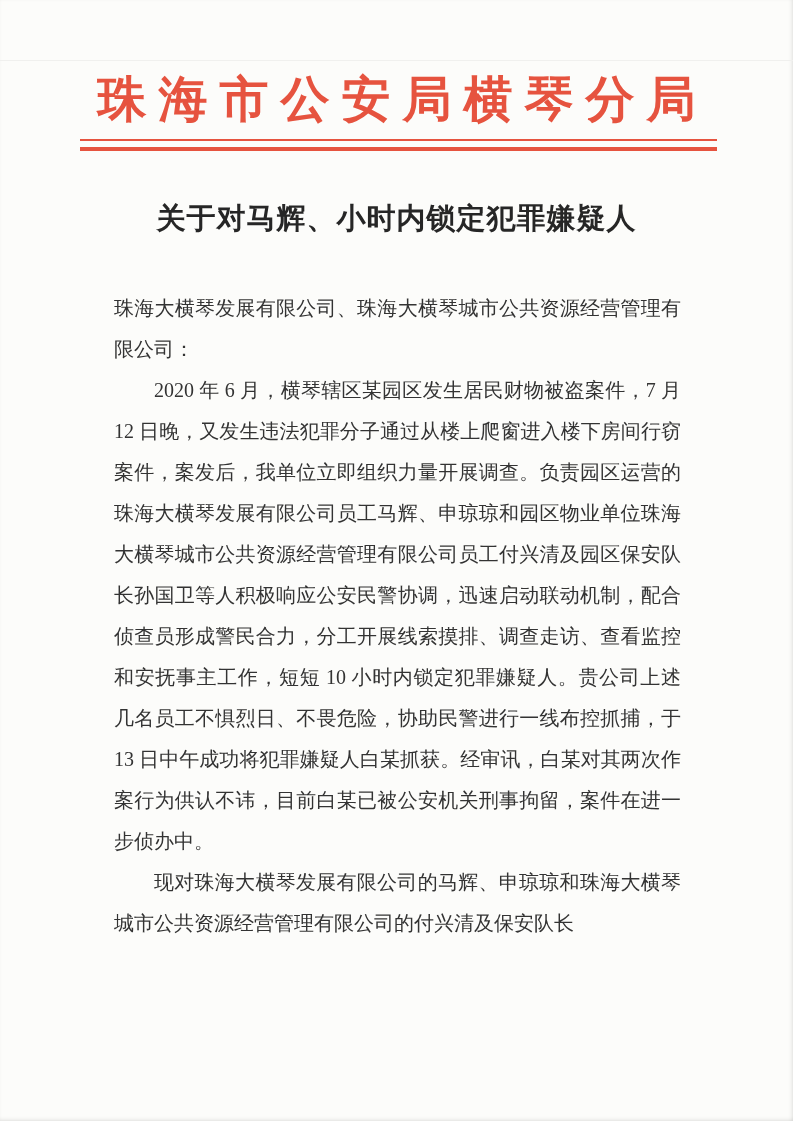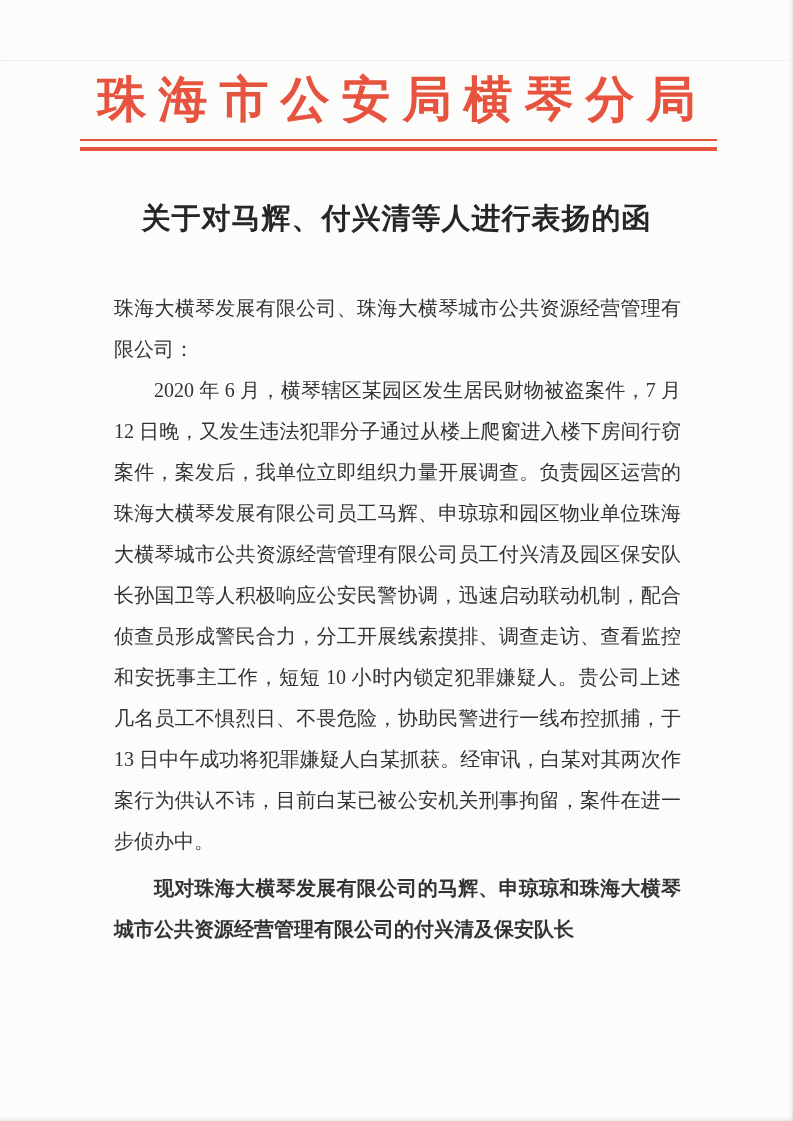--- a/index.html
+++ b/index.html
@@ -68,37 +68,35 @@
     color: #333333;
     text-align: justify;
   }
   .body-text p {
     margin: 0;
   }
   .body-text p.indent {
     text-indent: 2em;
   }
   .body-text p.para-last {
-    margin-top: 6px;
-    font-weight: bold;
   }
 </style>
 </head>
 <body>
 
 <div class="page">
 
   <div class="scan-line"></div>
 
   <div class="letterhead" style="color: rgb(230, 83, 63);">珠海市公安局横琴分局</div>
 
   <div class="rule rule-thin" style="background: rgb(230, 83, 63);"></div>
   <div class="rule rule-thick" style="background: rgb(230, 83, 63);"></div>
 
-  <h1 class="doc-title">关于对马辉、付兴清等人进行表扬的函</h1>
+  <h1 class="doc-title">关于对马辉、小时内锁定犯罪嫌疑人</h1>
 
   <div class="body-text">
     <p class="salutation">珠海大横琴发展有限公司、珠海大横琴城市公共资源经营管理有限公司：</p>
     <p class="indent">2020 年 6 月，横琴辖区某园区发生居民财物被盗案件，7 月 12 日晚，又发生违法犯罪分子通过从楼上爬窗进入楼下房间行窃案件，案发后，我单位立即组织力量开展调查。负责园区运营的珠海大横琴发展有限公司员工马辉、申琼琼和园区物业单位珠海大横琴城市公共资源经营管理有限公司员工付兴清及园区保安队长孙国卫等人积极响应公安民警协调，迅速启动联动机制，配合侦查员形成警民合力，分工开展线索摸排、调查走访、查看监控和安抚事主工作，短短 10 小时内锁定犯罪嫌疑人。贵公司上述几名员工不惧烈日、不畏危险，协助民警进行一线布控抓捕，于 13 日中午成功将犯罪嫌疑人白某抓获。经审讯，白某对其两次作案行为供认不讳，目前白某已被公安机关刑事拘留，案件在进一步侦办中。</p>
     <p class="indent para-last">现对珠海大横琴发展有限公司的马辉、申琼琼和珠海大横琴城市公共资源经营管理有限公司的付兴清及保安队长</p>
   </div>
 
 </div>
 
 </body></html>

